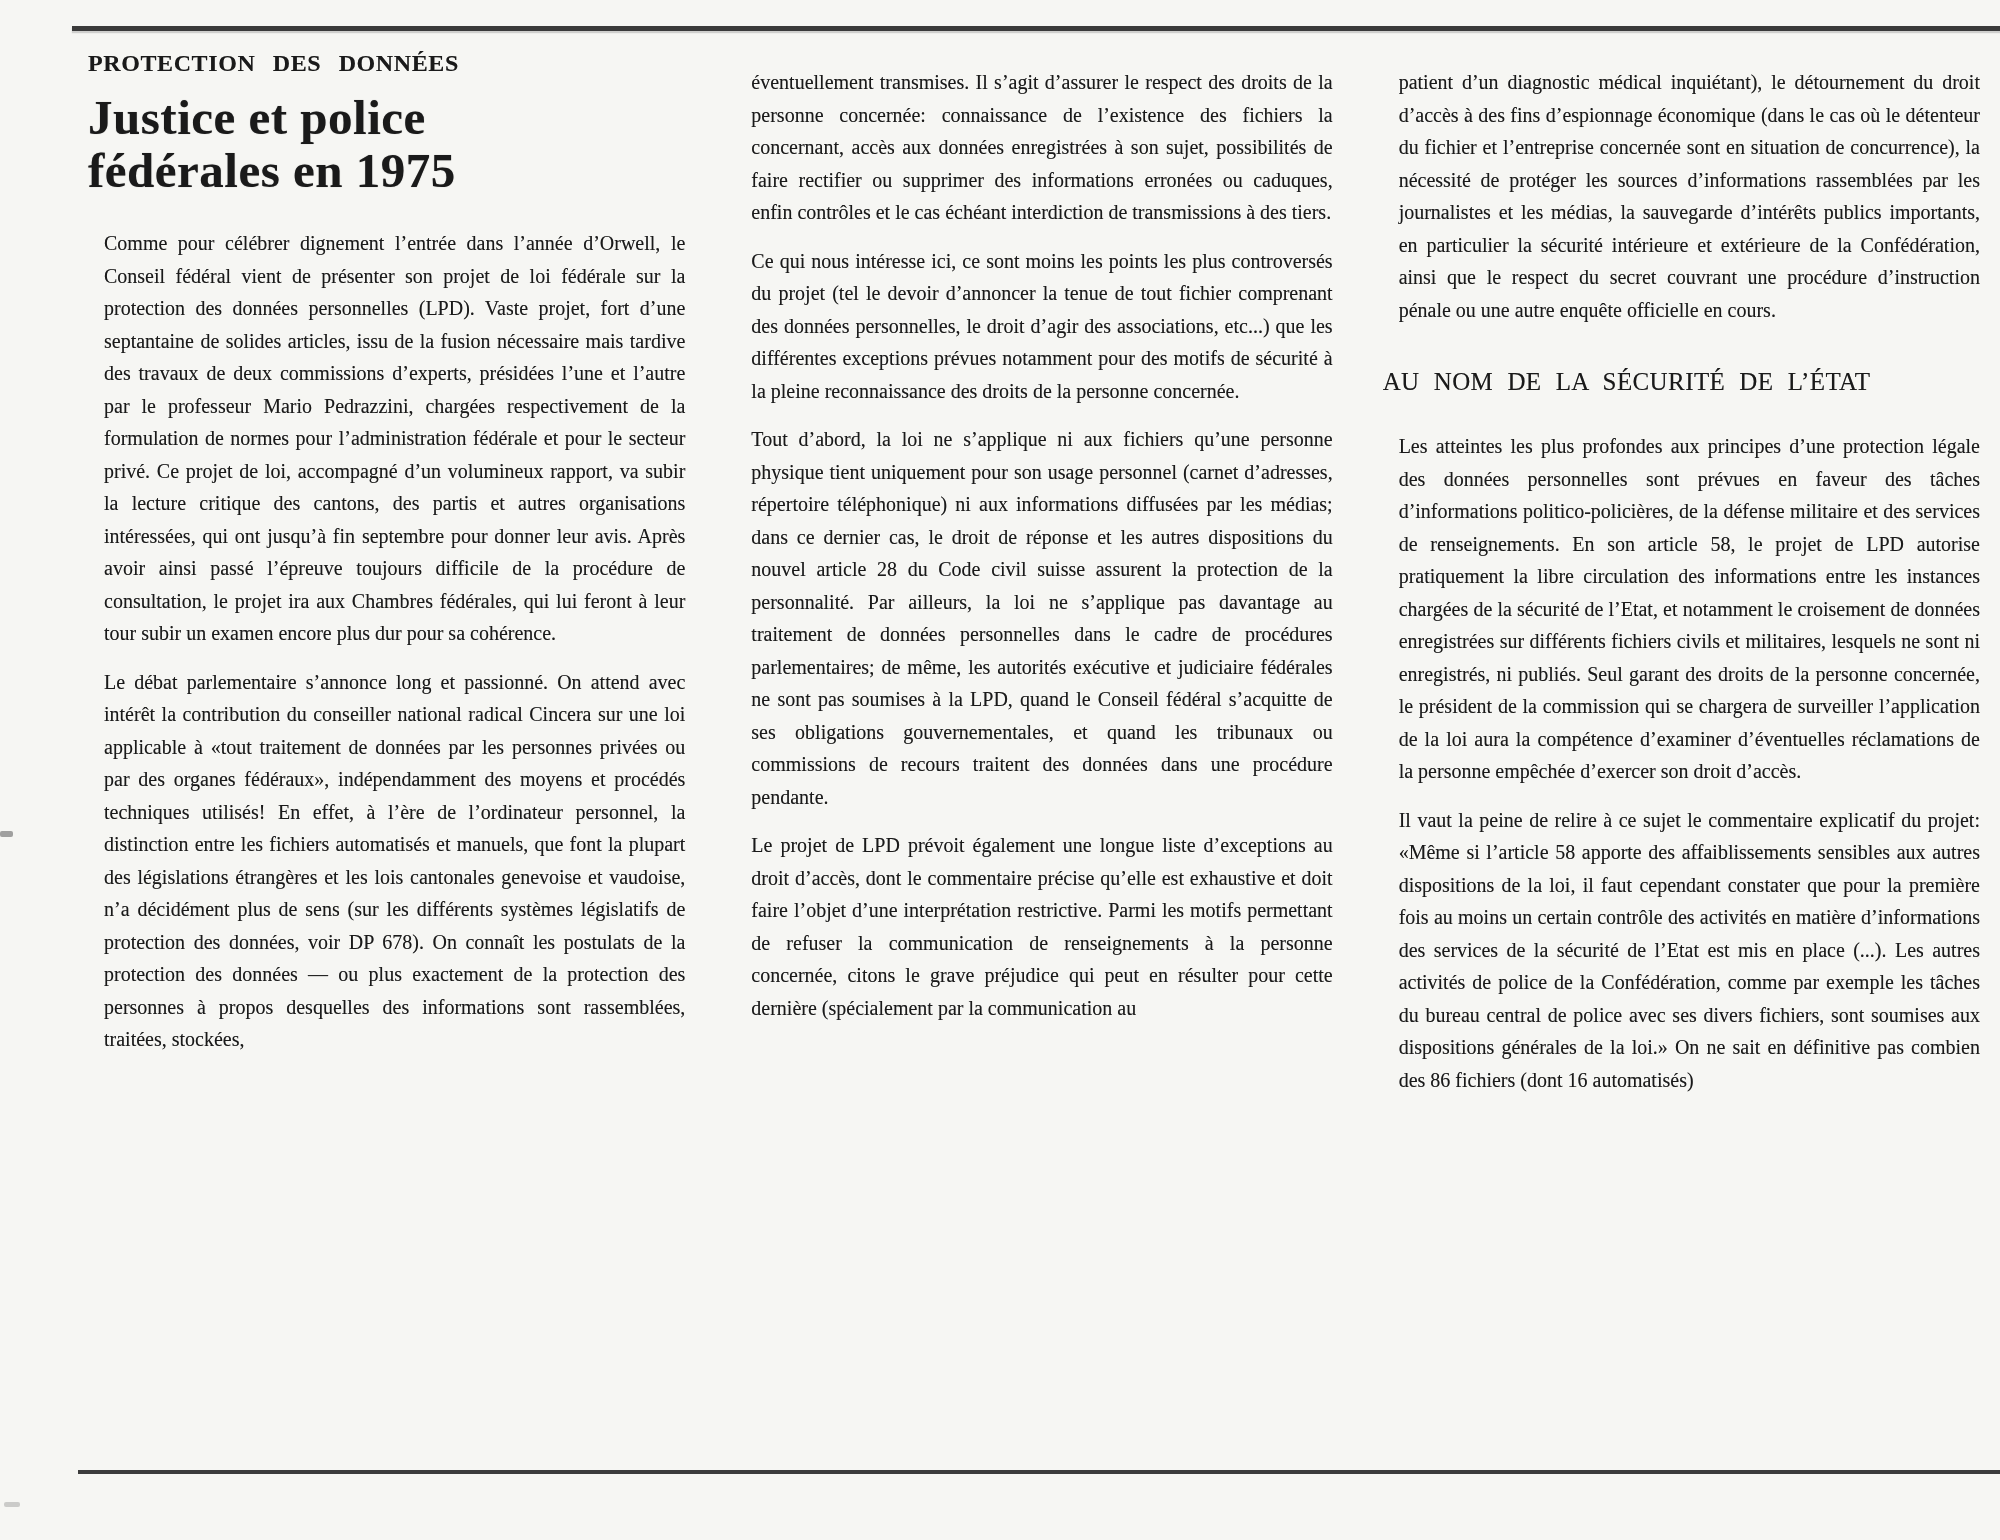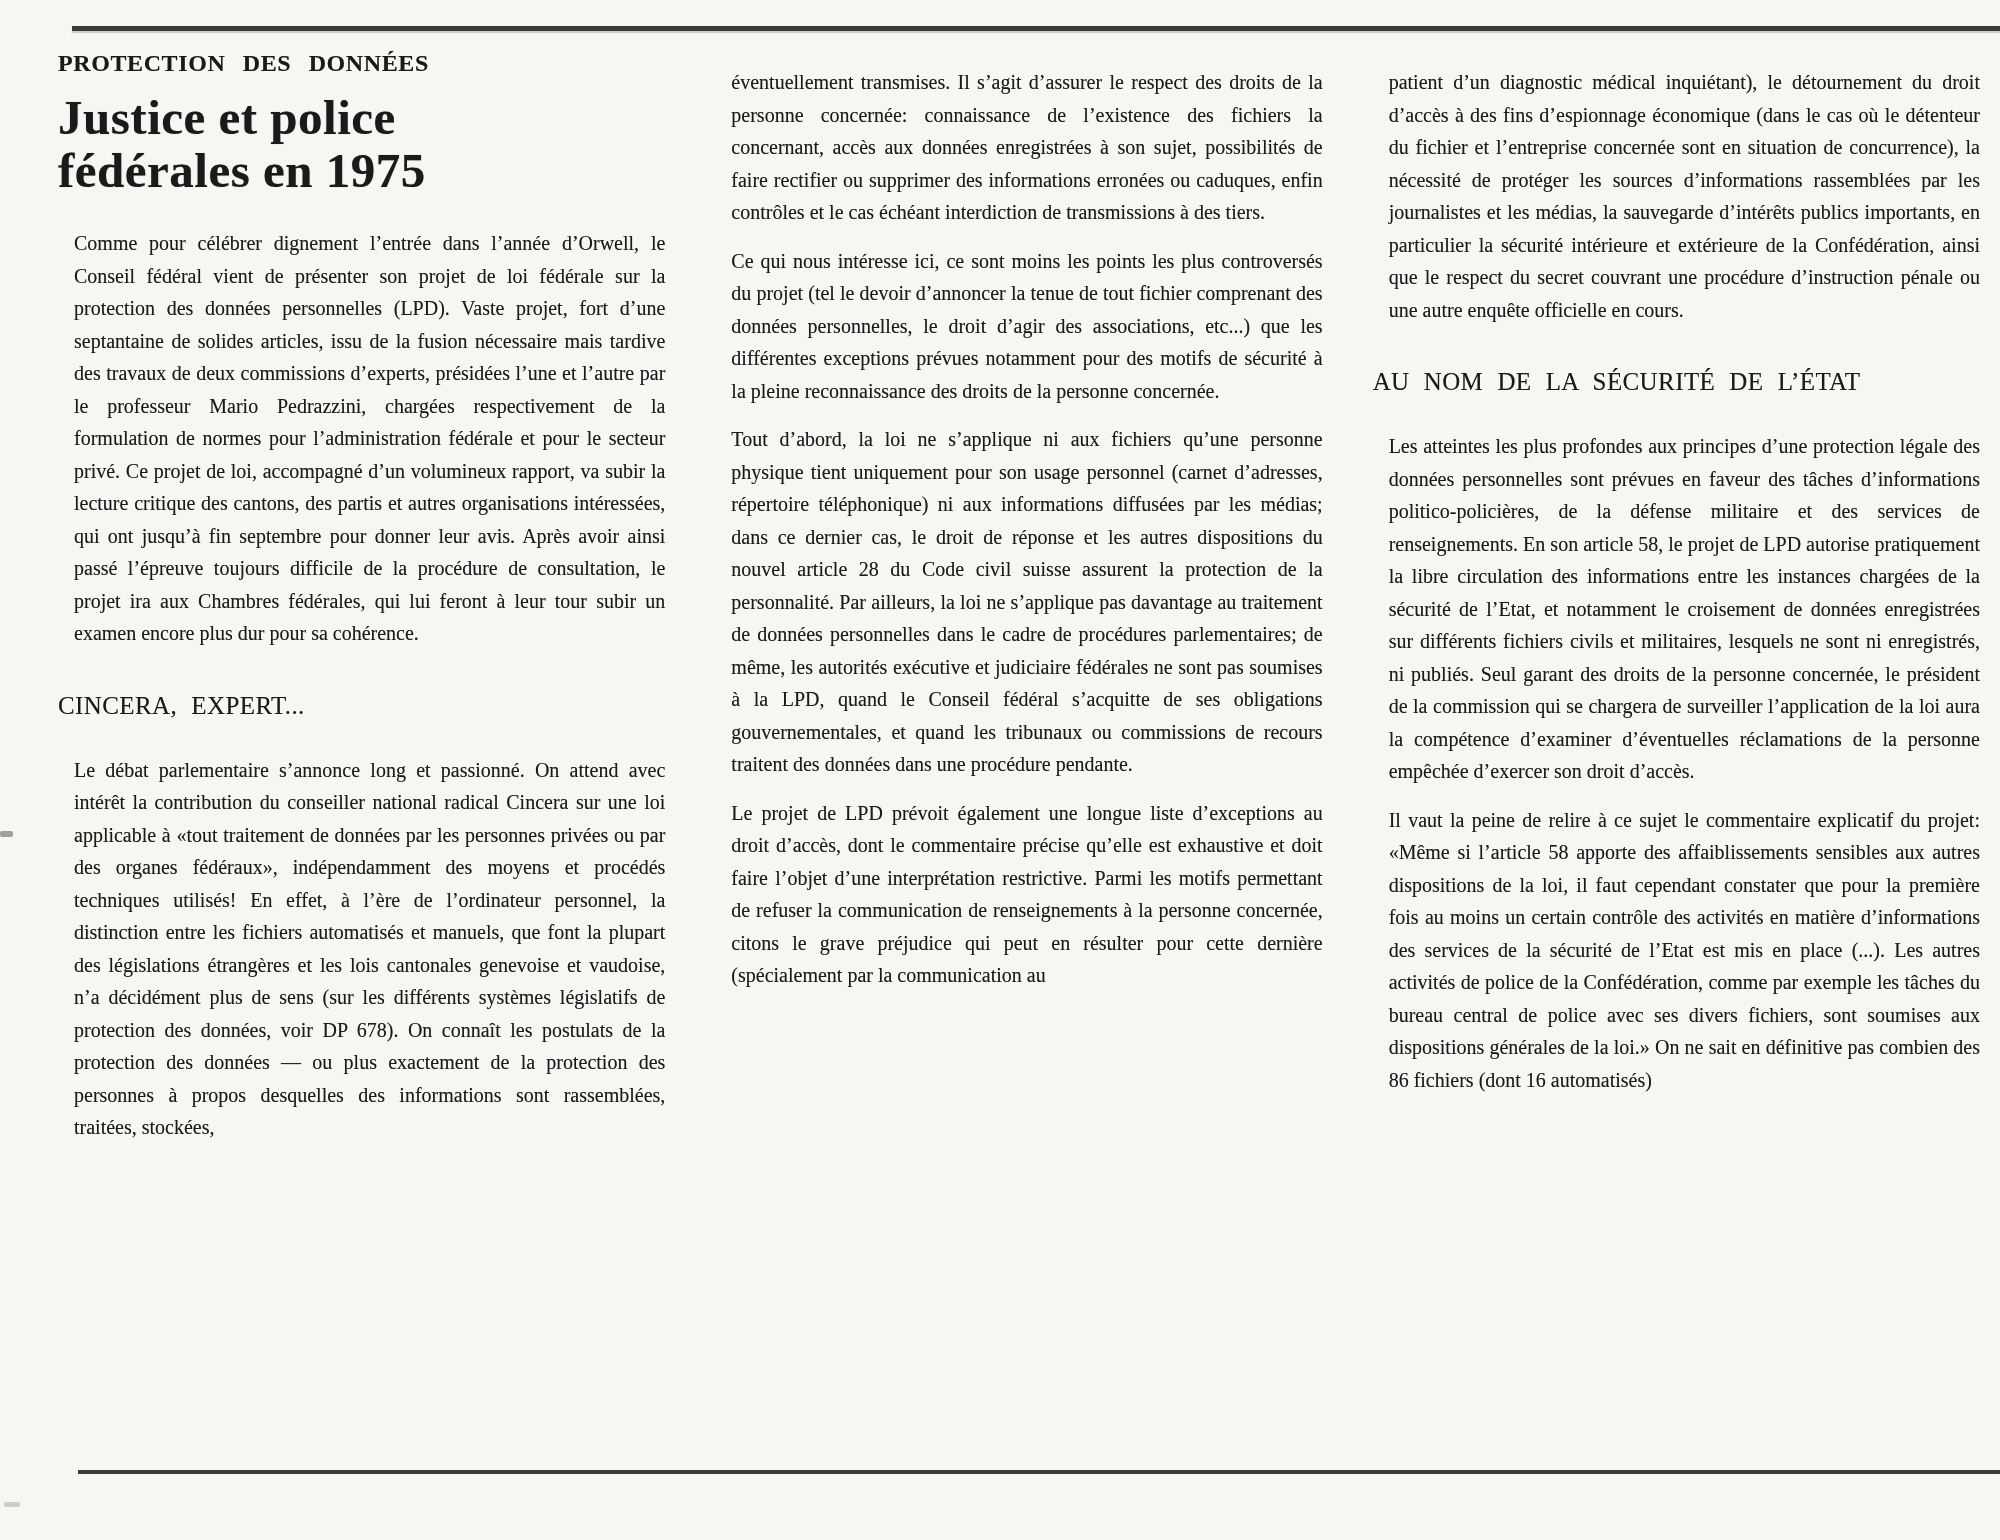--- a/index.html
+++ b/index.html
@@ -22,21 +22,21 @@
     background: #3c3c3c;
   }
   .scan-mark {
     position: absolute; background: rgba(90,90,90,.55); border-radius: 2px;
   }
   .scan-mark.m1 { left: 0; top: 831px; width: 13px; height: 6px; }
   .scan-mark.m2 { left: 4px; top: 1502px; width: 16px; height: 5px; opacity:.5; }
   .cols {
     position: absolute; top: 50px; left: 0; right: 4px;
     display: flex; gap: 34px;
-    padding-left: 58px;
+    padding-left: 88px;
   }
   .col { flex: 1 1 0; min-width: 0; }
   p {
     margin: 16px;
     font-size: 20px;
     line-height: 32.5px;
     text-align: justify;
     hyphens: auto;
     -webkit-hyphens: auto;
     text-shadow: 0 0 0.6px rgba(25,25,25,.4);
@@ -75,21 +75,20 @@
   <div class="scan-mark m1"></div>
   <div class="scan-mark m2"></div>
 
   <div class="cols">
 
     <div class="col">
       <div class="kicker">PROTECTION DES DONNÉES</div>
       <h1 class="title">Justice et police
 fédérales en 1975</h1>
       <p>Comme pour célébrer dignement l’entrée dans l’année d’Orwell, le Conseil fédéral vient de présenter son projet de loi fédérale sur la protection des données personnelles (LPD). Vaste projet, fort d’une septantaine de solides articles, issu de la fusion nécessaire mais tardive des travaux de deux commissions d’experts, présidées l’une et l’autre par le professeur Mario Pedrazzini, chargées respectivement de la formulation de normes pour l’administration fédérale et pour le secteur privé. Ce projet de loi, accompagné d’un volumineux rapport, va subir la lecture critique des cantons, des partis et autres organisations intéressées, qui ont jusqu’à fin septembre pour donner leur avis. Après avoir ainsi passé l’épreuve toujours difficile de la procédure de consultation, le projet ira aux Chambres fédérales, qui lui feront à leur tour subir un examen encore plus dur pour sa cohérence.</p>
-      <h2 class="shead">CINCERA, EXPERT...</h2>
       <p>Le débat parlementaire s’annonce long et passionné. On attend avec intérêt la contribution du conseiller national radical Cincera sur une loi applicable à «tout traitement de données par les personnes privées ou par des organes fédéraux», indépendamment des moyens et procédés techniques utilisés! En effet, à l’ère de l’ordinateur personnel, la distinction entre les fichiers automatisés et manuels, que font la plupart des législations étrangères et les lois cantonales genevoise et vaudoise, n’a décidément plus de sens (sur les différents systèmes législatifs de protection des données, voir DP 678). On connaît les postulats de la protection des données — ou plus exactement de la protection des personnes à propos desquelles des informations sont rassemblées, traitées, stockées,</p>
     </div>
 
     <div class="col">
       <p>éventuellement transmises. Il s’agit d’assurer le respect des droits de la personne concernée: connaissance de l’existence des fichiers la concernant, accès aux données enregistrées à son sujet, possibilités de faire rectifier ou supprimer des informations erronées ou caduques, enfin contrôles et le cas échéant interdiction de transmissions à des tiers.</p>
       <p>Ce qui nous intéresse ici, ce sont moins les points les plus controversés du projet (tel le devoir d’annoncer la tenue de tout fichier comprenant des données personnelles, le droit d’agir des associations, etc...) que les différentes exceptions prévues notamment pour des motifs de sécurité à la pleine reconnaissance des droits de la personne concernée.</p>
       <p>Tout d’abord, la loi ne s’applique ni aux fichiers qu’une personne physique tient uniquement pour son usage personnel (carnet d’adresses, répertoire téléphonique) ni aux informations diffusées par les médias; dans ce dernier cas, le droit de réponse et les autres dispositions du nouvel article 28 du Code civil suisse assurent la protection de la personnalité. Par ailleurs, la loi ne s’applique pas davantage au traitement de données personnelles dans le cadre de procédures parlementaires; de même, les autorités exécutive et judiciaire fédérales ne sont pas soumises à la LPD, quand le Conseil fédéral s’acquitte de ses obligations gouvernementales, et quand les tribunaux ou commissions de recours traitent des données dans une procédure pendante.</p>
       <p>Le projet de LPD prévoit également une longue liste d’exceptions au droit d’accès, dont le commentaire précise qu’elle est exhaustive et doit faire l’objet d’une interprétation restrictive. Parmi les motifs permettant de refuser la communication de renseignements à la personne concernée, citons le grave préjudice qui peut en résulter pour cette dernière (spécialement par la communication au</p>
     </div>
 

